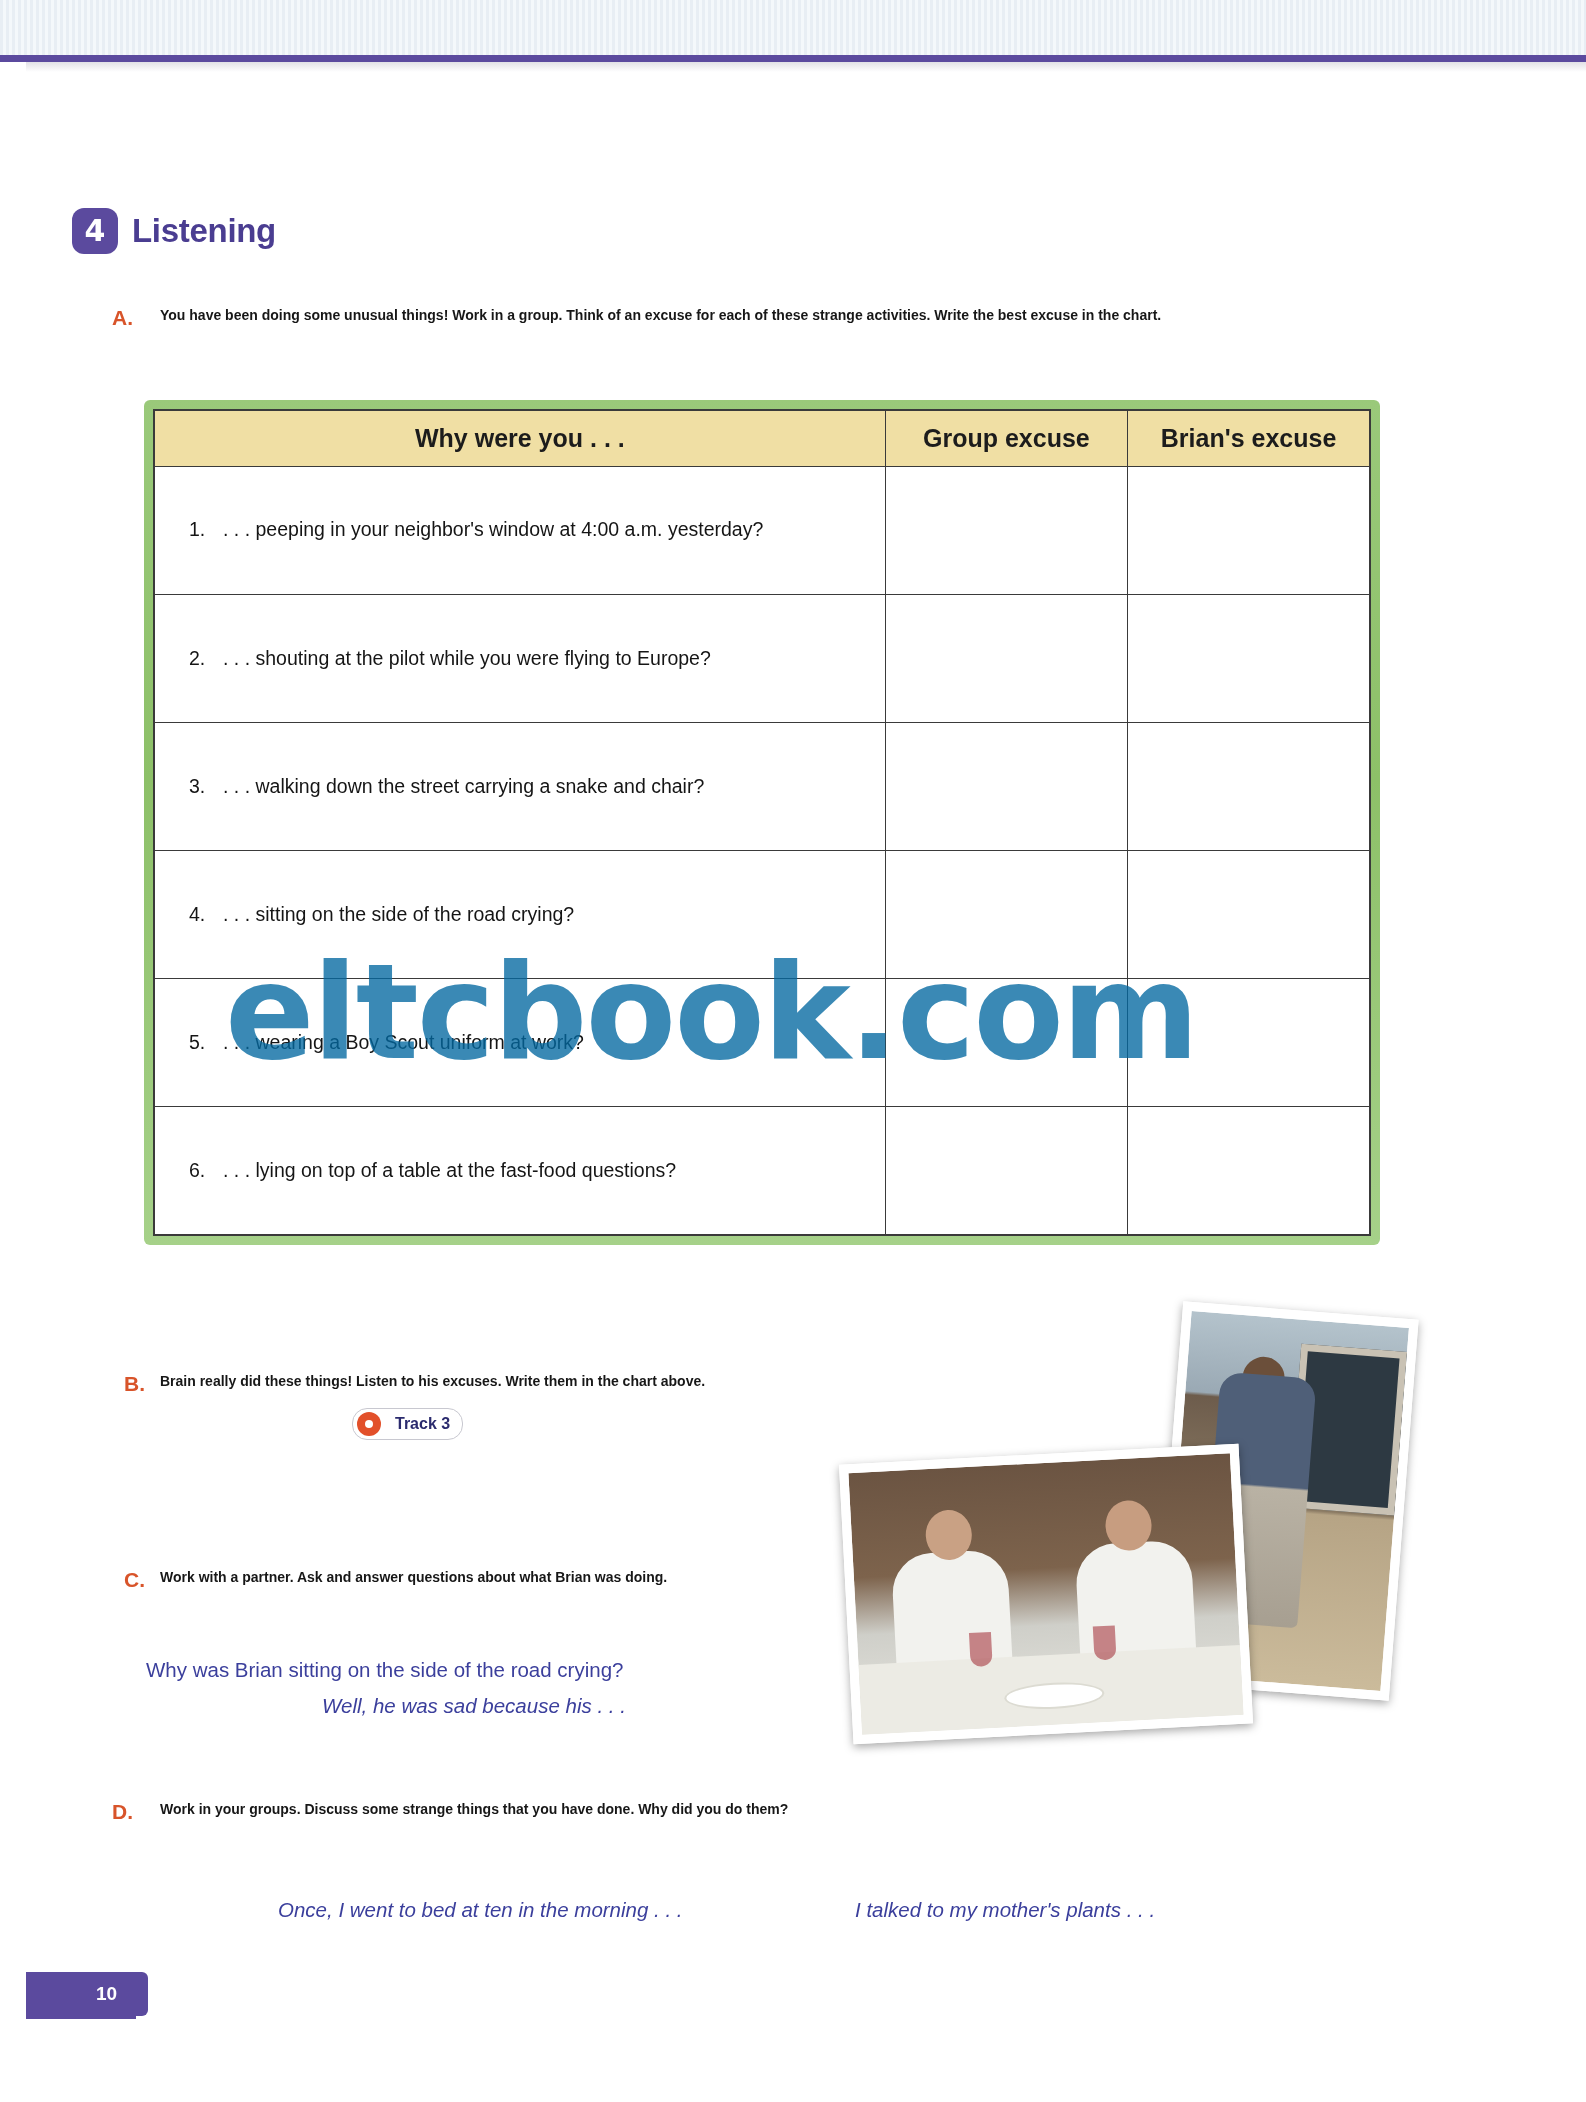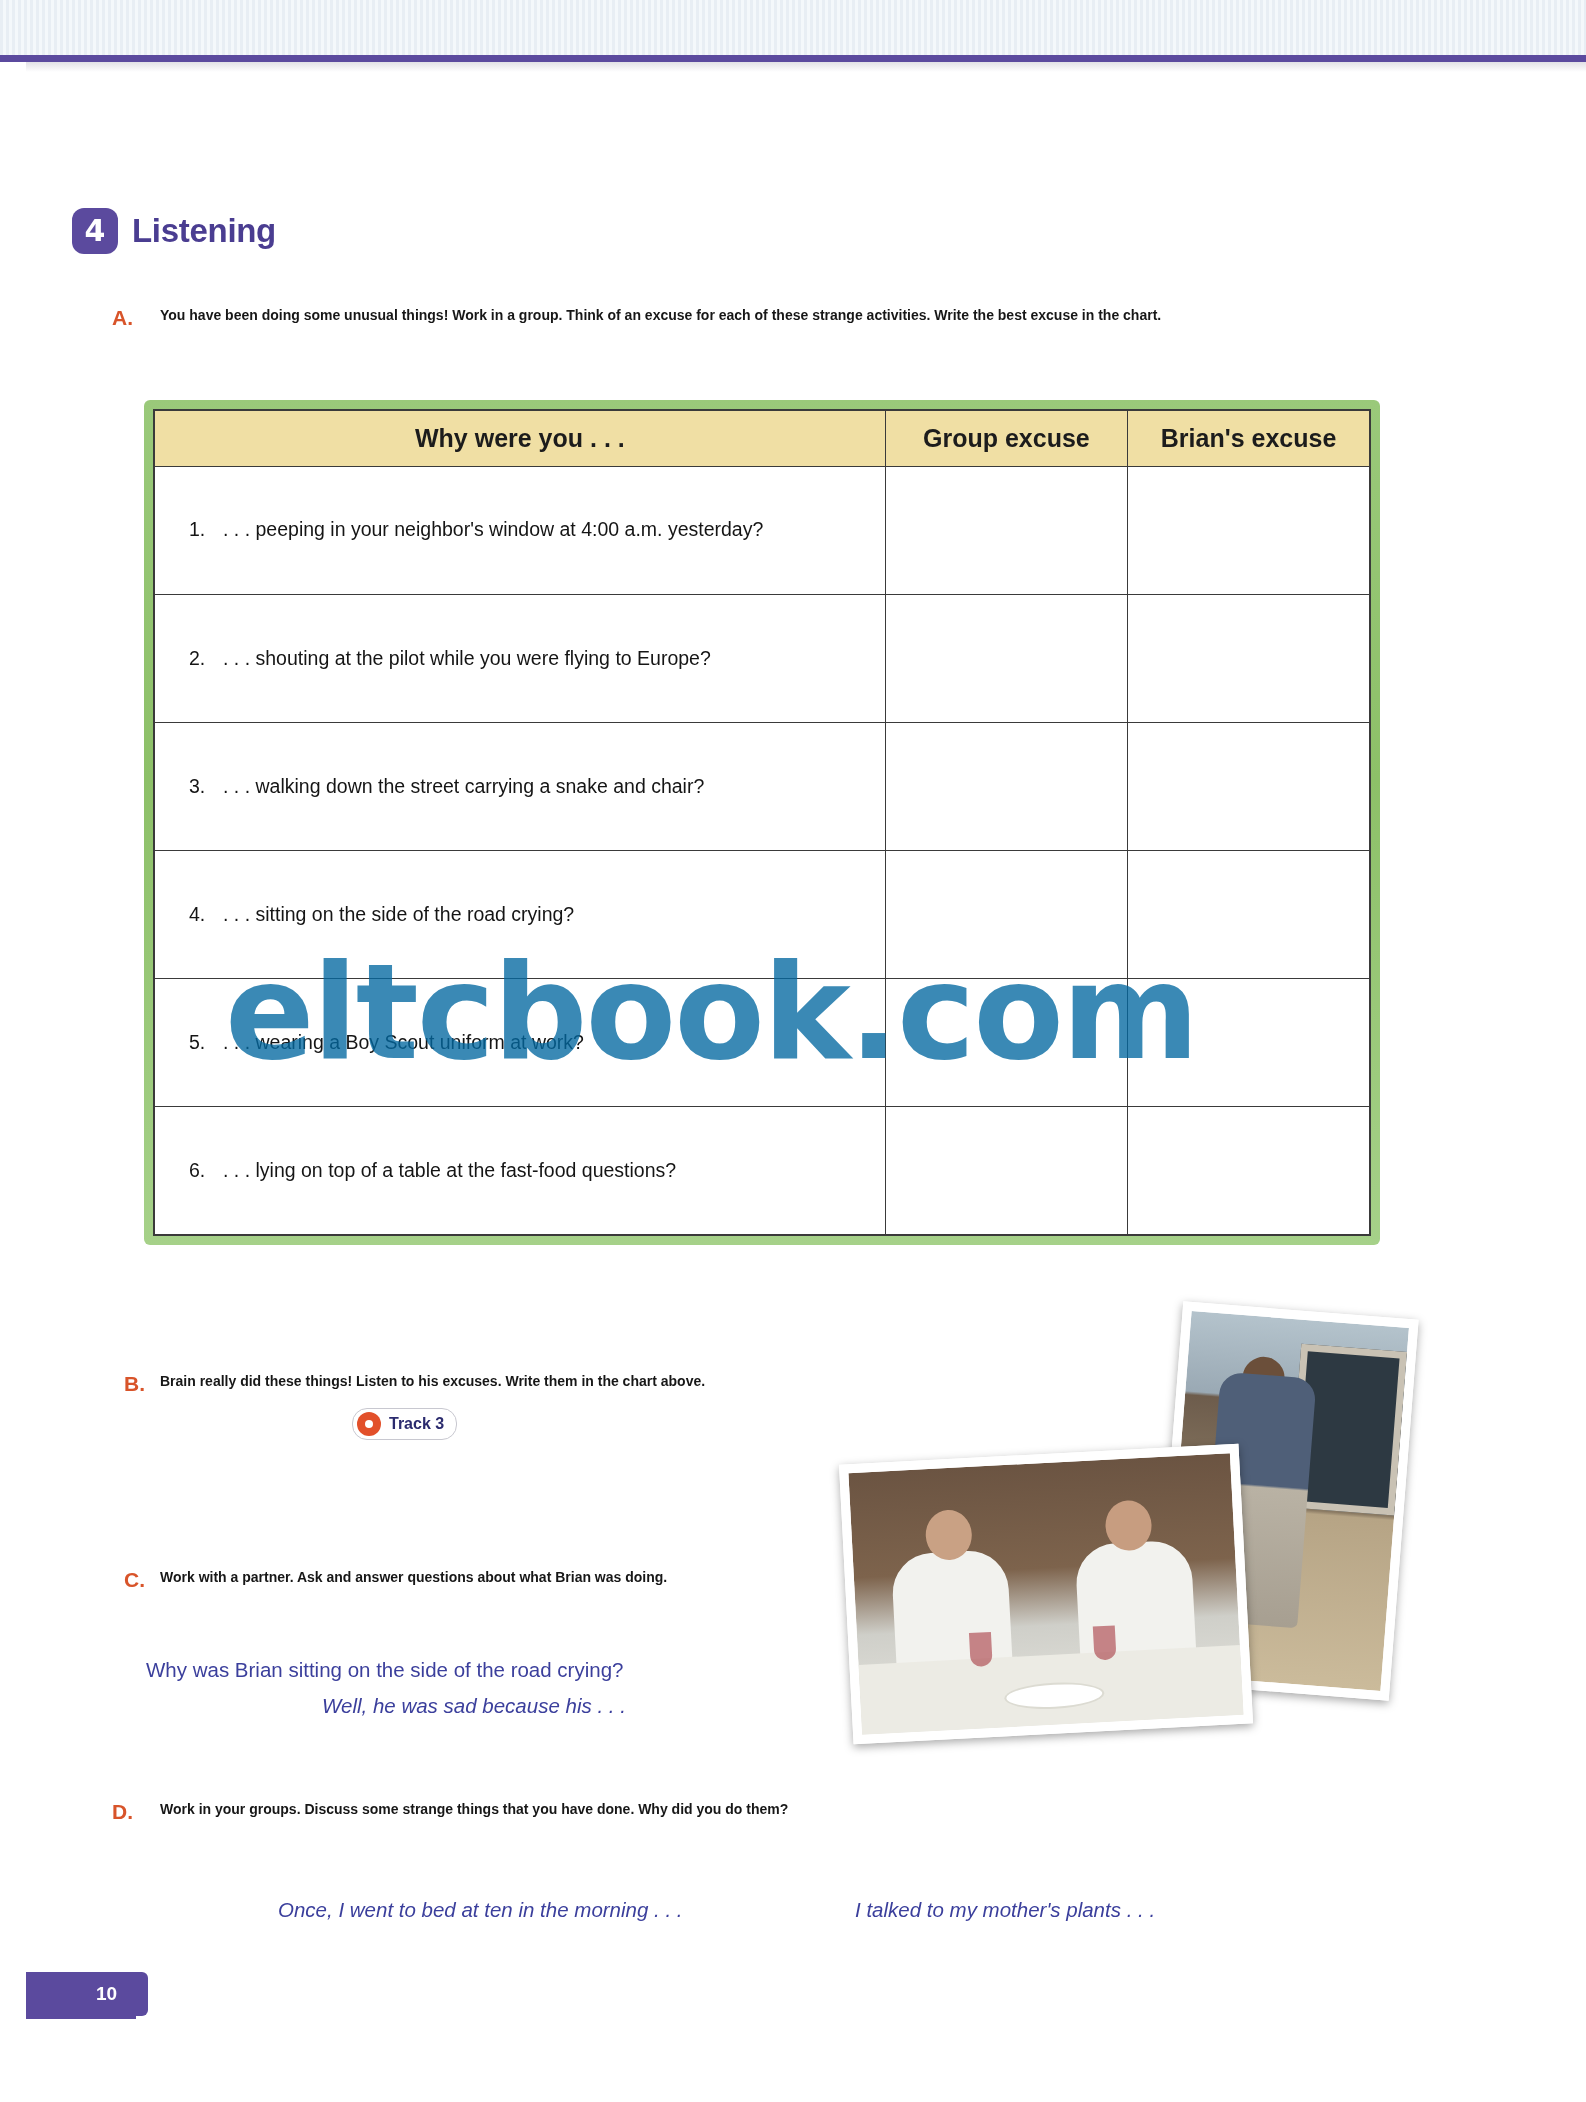--- a/index.html
+++ b/index.html
@@ -171,21 +171,21 @@
     position: absolute;
     left: 352px;
     top: 1408px;
     height: 30px;
     display: flex;
     align-items: center;
     background: #ffffff;
     border: 1.5px solid #c8c8d0;
     border-radius: 15px;
     padding: 0 12px 0 4px;
-    gap: 8px;
+    gap: 14px;
   }
   .track-icon {
     width: 24px;
     height: 24px;
     border-radius: 50%;
     background: #e2502a;
     position: relative;
     display: inline-block;
   }
   .track-icon::after {

